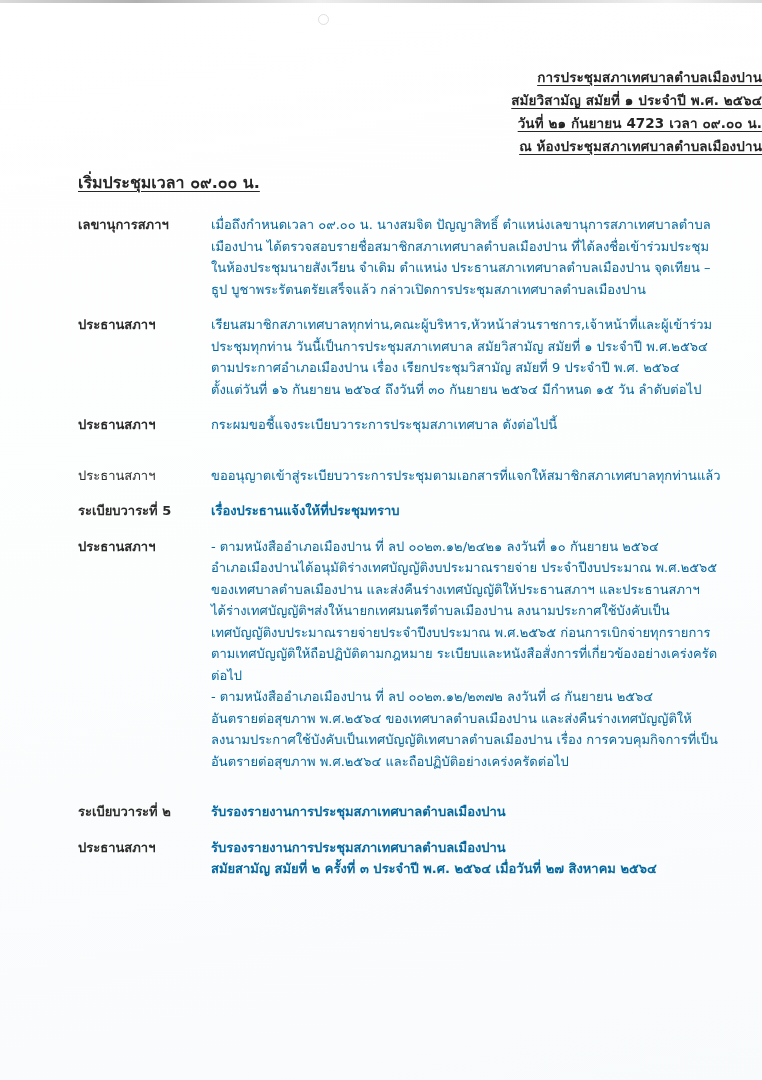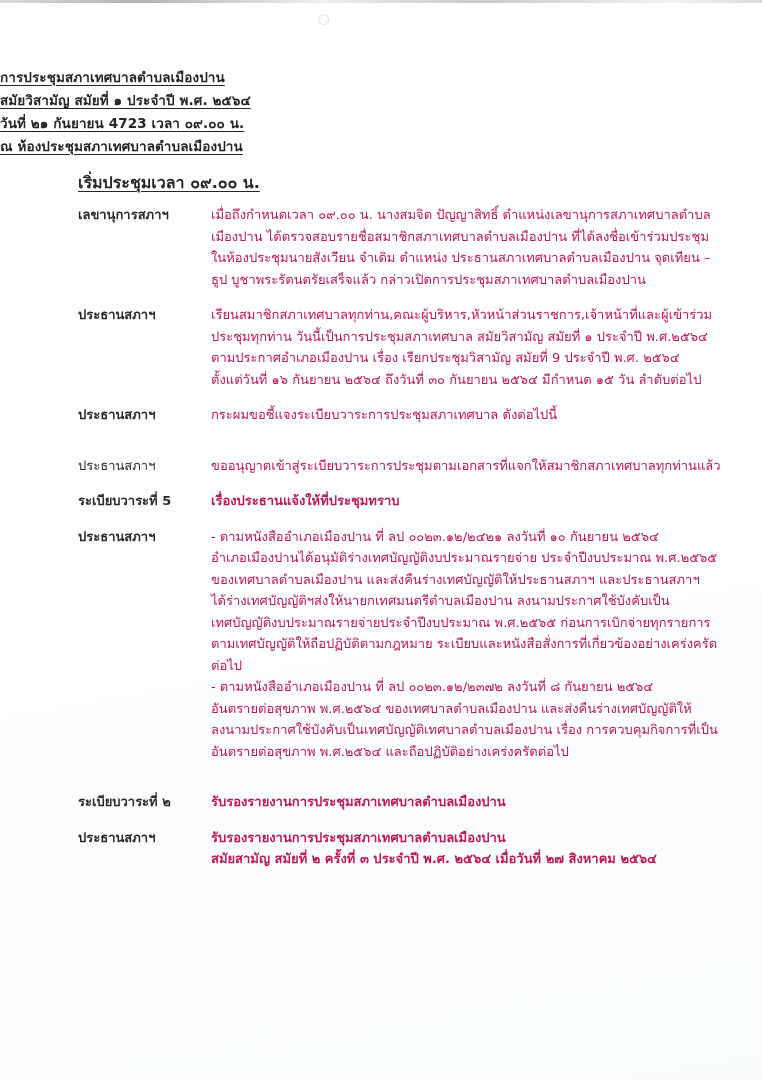--- a/index.html
+++ b/index.html
@@ -52,21 +52,21 @@
     position: relative;
     width: 762px;
     height: 1080px;
     box-sizing: border-box;
     padding: 0;
     z-index: 2;
   }
 
   
   .doc-heading {
-    text-align: left;
+    text-align: right;
     margin: 0;
     padding-top: 66px;
   }
   .doc-heading .hline {
     display: block;
     font-weight: bold;
     font-size: 13.5px;
     line-height: 23px;
     letter-spacing: 0.1px;
     color: #262626;
@@ -87,21 +87,21 @@
   }
   .start-time span {
     text-decoration: underline;
     text-underline-offset: 2.5px;
   }
 
   
   .transcript {
     position: absolute;
     left: 78px;
-    top: 204px;
+    top: 214px;
     width: 630px;
   }
   .row {
     display: flex;
     align-items: flex-start;
     margin-bottom: 9px;
   }
   .row .speaker {
     flex: 0 0 133px;
     font-size: 13px;
@@ -110,21 +110,21 @@
     padding-right: 6px;
     box-sizing: border-box;
   }
   .row .speaker.bold {
     font-weight: bold;
   }
   .row .body {
     flex: 1 1 auto;
     font-size: 13px;
     line-height: 21.5px;
-    color: #be185d;
+    color: #0369a1;
   }
   .row .body.bold {
     font-weight: bold;
   }
   .row .body p {
     margin: 0;
     white-space: nowrap;
   }
   .gap-sm { height: 5px; }
   .gap-lg { height: 20px; }

